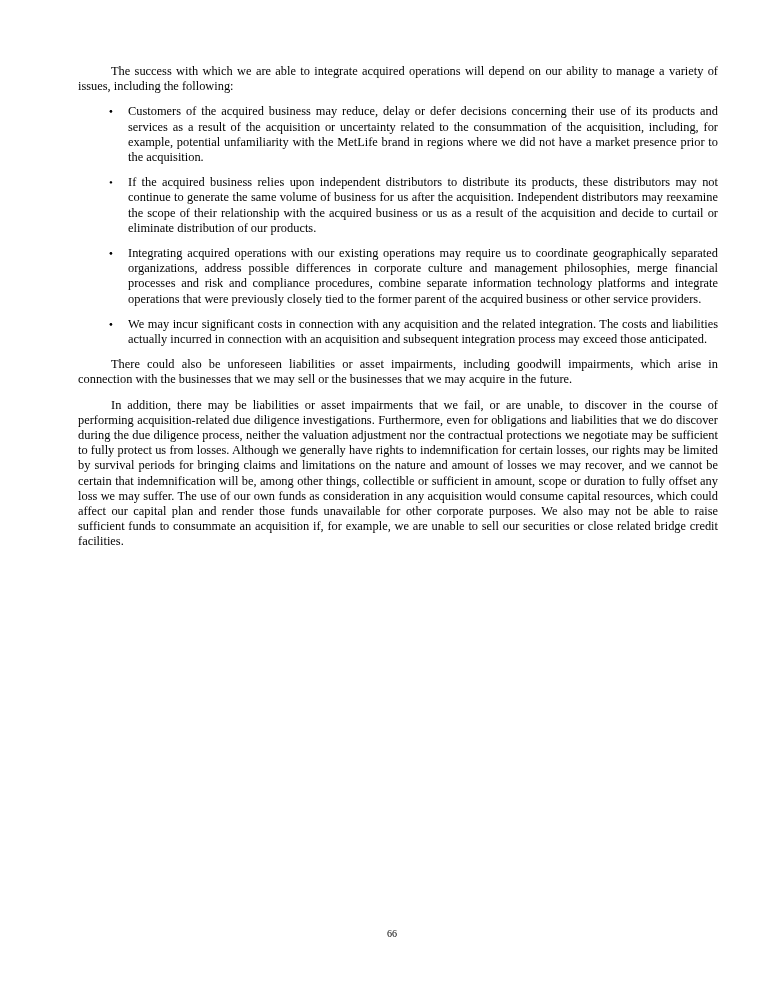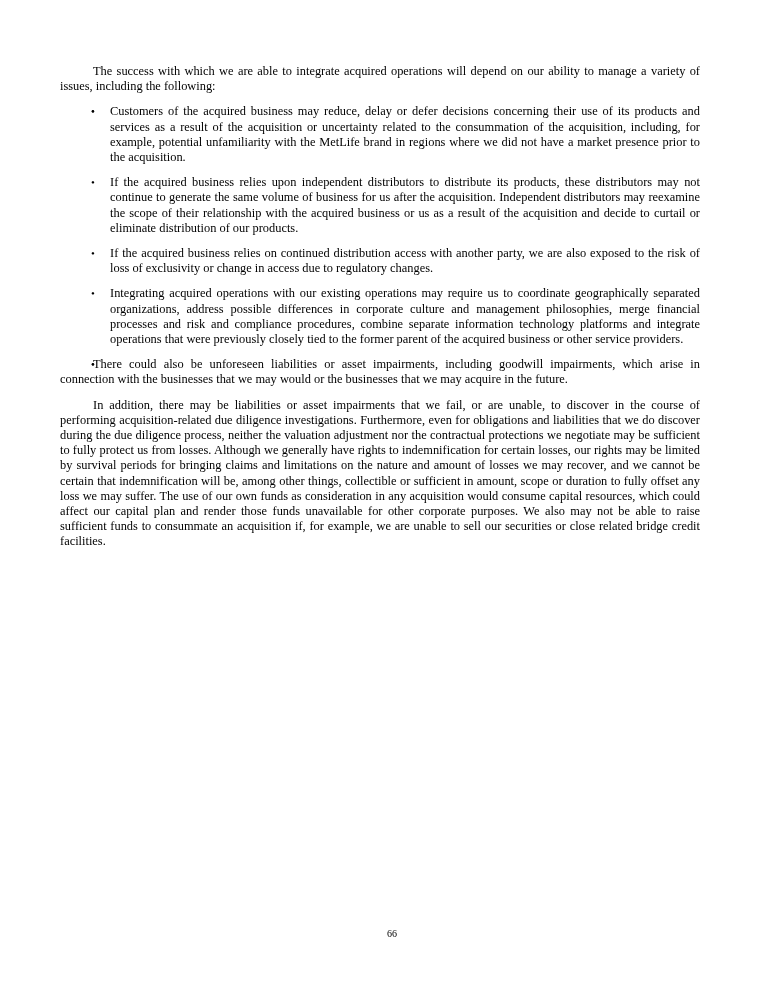--- a/index.html
+++ b/index.html
@@ -11,21 +11,21 @@
     height: 993px;
     background: #ffffff;
     color: #000000;
     font-family: "Liberation Serif", serif;
     position: relative;
     overflow: hidden;
   }
   .page-content {
     position: absolute;
     top: 64px;
-    left: 60px;
+    left: 78px;
     width: 640px;
   }
   .para {
     margin: 0 0 10px 0;
     font-size: 12.4px;
     line-height: 15.2px;
     text-align: justify;
     text-indent: 33px;
   }
   .bullet-list {
@@ -72,33 +72,33 @@
     <li class="bullet-item">
       <span class="bullet-marker">•</span>
       <span>Customers of the acquired business may reduce, delay or defer decisions concerning their use of its products and services as a result of the acquisition or uncertainty related to the consummation of the acquisition, including, for example, potential unfamiliarity with the MetLife brand in regions where we did not have a market presence prior to the acquisition.</span>
     </li>
     <li class="bullet-item">
       <span class="bullet-marker">•</span>
       <span>If the acquired business relies upon independent distributors to distribute its products, these distributors may not continue to generate the same volume of business for us after the acquisition. Independent distributors may reexamine the scope of their relationship with the acquired business or us as a result of the acquisition and decide to curtail or eliminate distribution of our products.</span>
     </li>
     <li class="bullet-item">
       <span class="bullet-marker">•</span>
-      <span>If the acquired business relies on continued distribution access with another party, we are also exposed to the risk of loss of exclusivity or change in access due to regulatory changes.</span>
     </li>
     <li class="bullet-item">
       <span class="bullet-marker">•</span>
       <span>Integrating acquired operations with our existing operations may require us to coordinate geographically separated organizations, address possible differences in corporate culture and management philosophies, merge financial processes and risk and compliance procedures, combine separate information technology platforms and integrate operations that were previously closely tied to the former parent of the acquired business or other service providers.</span>
     </li>
     <li class="bullet-item">
       <span class="bullet-marker">•</span>
     </li>
     <li class="bullet-item">
       <span class="bullet-marker">•</span>
+      <span>We may incur significant costs in connection with any acquisition and the related integration. The costs and liabilities actually incurred in connection with an acquisition and subsequent integration process may exceed those anticipated.</span>
     </li>
   </ul>
 
-  <p class="para">There could also be unforeseen liabilities or asset impairments, including goodwill impairments, which arise in connection with the businesses that we may would or the businesses that we may acquire in the future.</p>
+  <p class="para">There could also be unforeseen liabilities or asset impairments, including goodwill impairments, which arise in connection with the businesses that we may sell or the businesses that we may acquire in the future.</p>
 
   <p class="para">In addition, there may be liabilities or asset impairments that we fail, or are unable, to discover in the course of performing acquisition-related due diligence investigations. Furthermore, even for obligations and liabilities that we do discover during the due diligence process, neither the valuation adjustment nor the contractual protections we negotiate may be sufficient to fully protect us from losses. Although we generally have rights to indemnification for certain losses, our rights may be limited by survival periods for bringing claims and limitations on the nature and amount of losses we may recover, and we cannot be certain that indemnification will be, among other things, collectible or sufficient in amount, scope or duration to fully offset any loss we may suffer. The use of our own funds as consideration in any acquisition would consume capital resources, which could affect our capital plan and render those funds unavailable for other corporate purposes. We also may not be able to raise sufficient funds to consummate an acquisition if, for example, we are unable to sell our securities or close related bridge credit facilities.</p>
 
 </div>
 
 <div class="page-footer">66</div>
 
 </body></html>

